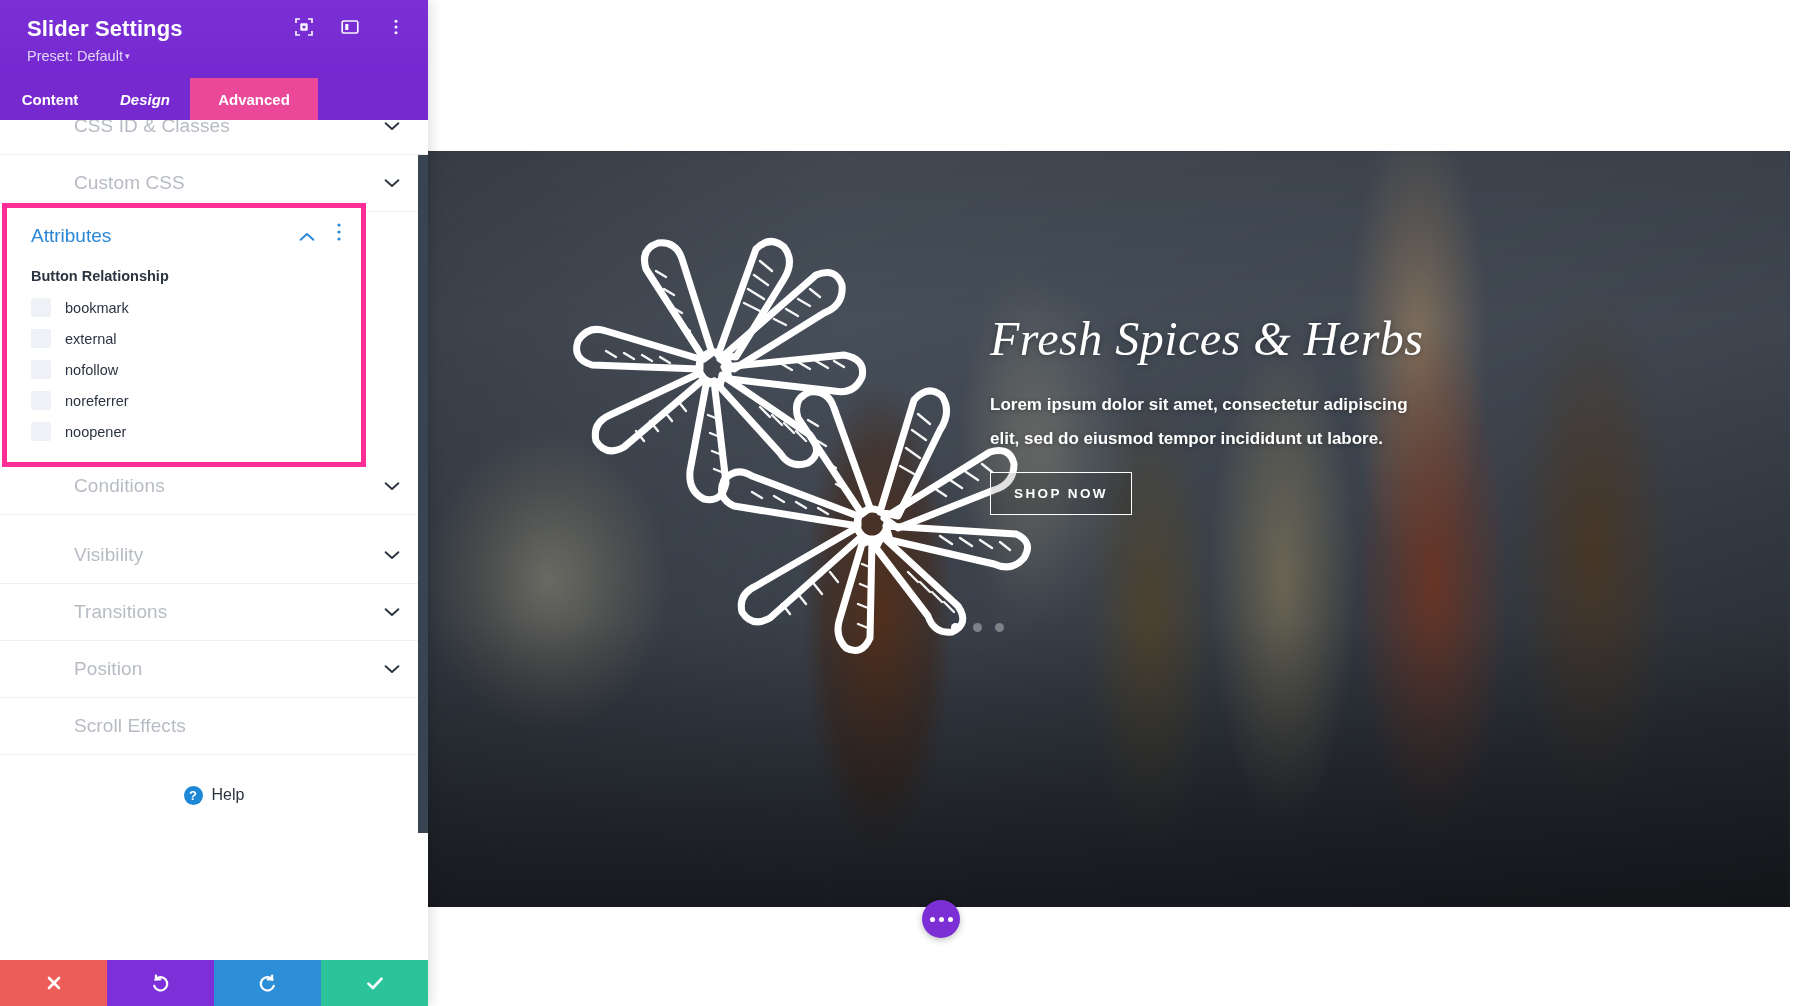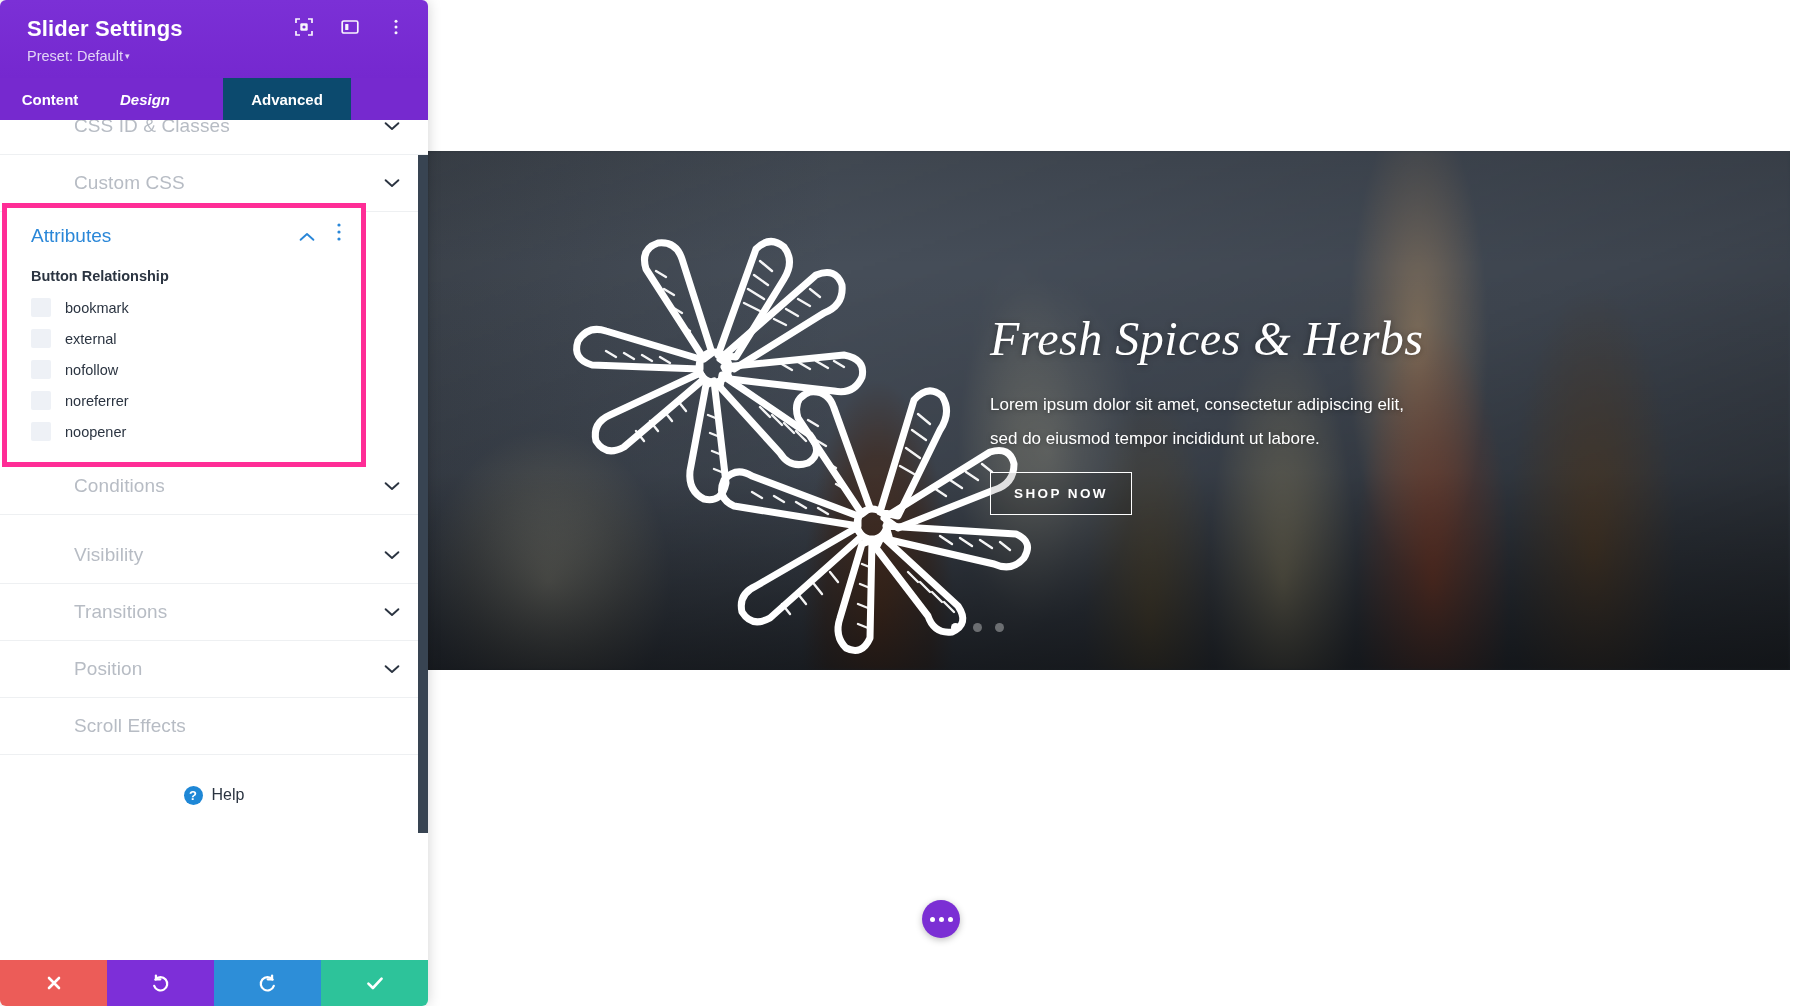--- a/index.html
+++ b/index.html
@@ -11,21 +11,20 @@
   }
   #app{position:relative;width:1800px;height:1006px;}
 
   
   #sidebar{
     position:absolute;left:0;top:0;width:428px;height:1006px;
     background:#ffffff;
     box-shadow:0 0 14px rgba(0,0,0,.18);
     overflow:hidden;
     z-index:30;
-    border-radius:6px;
   }
   
   .sb-header{
     position:relative;height:78px;background:#7b2fd4;
     background:linear-gradient(#7b30d6,#7528cf);
     padding:0 24px;box-sizing:border-box;
   }
   .sb-title{
     position:absolute;left:27px;top:16px;
     color:#ffffff;font-size:22px;font-weight:bold;letter-spacing:.1px;
@@ -41,21 +40,21 @@
   
   .sb-tabs{display:flex;height:42px;background:#7629cf;}
   .sb-tab{
     flex:0 0 auto;display:flex;align-items:center;justify-content:center;
     color:#ffffff;font-size:15px;font-weight:bold;cursor:pointer;
     height:42px;
   }
   .sb-tab.t0{width:100px;}
   .sb-tab.t1{width:90px;font-style:italic;}
   .sb-tab.t2{width:128px;}
-  .sb-tab.active{background:#0c4a6e;margin-left:33px;}
+  .sb-tab.active{background:#ec4899;}
   .sb-tabfill{flex:1;height:42px;}
 
   
   .sb-body{
     position:absolute;left:0;top:120px;width:428px;height:714px;
     background:#ffffff;overflow:hidden;
   }
   .sb-scroll-thumb{
     position:absolute;left:418px;top:155px;width:11px;height:678px;
     background:#384452;border-radius:0;z-index:40;cursor:pointer;
@@ -114,21 +113,21 @@
   .act-undo{background:#7d2fd8;}
   .act-redo{background:#2d8ed8;}
   .act-save{background:#2dc39a;}
   .sb-actions svg{display:block;}
 
   
   #canvas{
     position:absolute;left:428px;top:0;right:0;height:1006px;background:#ffffff;
   }
   .hero{
-    position:absolute;left:0px;top:151px;width:1362px;height:519px;
+    position:absolute;left:0px;top:151px;width:1362px;height:756px;
     overflow:hidden;background:#3a434e;
   }
   .hero-photo{
     position:absolute;inset:0;
     background:
       radial-gradient(ellipse 170px 210px at 120px 430px, rgba(150,148,132,.85) 0%, rgba(120,118,104,.45) 45%, rgba(60,64,70,0) 72%),
       radial-gradient(ellipse 95px 300px at 450px 470px, rgba(90,48,24,.92) 0%, rgba(70,38,20,.55) 55%, rgba(60,64,70,0) 80%),
       radial-gradient(ellipse 120px 230px at 620px 300px, rgba(145,143,128,.40) 0%, rgba(60,64,70,0) 75%),
       radial-gradient(ellipse 85px 300px at 722px 470px, rgba(86,72,44,.85) 0%, rgba(60,64,70,0) 78%),
       radial-gradient(ellipse 80px 260px at 590px 300px, rgba(120,118,104,.30) 0%, rgba(60,64,70,0) 75%),
@@ -152,21 +151,21 @@
 
   .hero-copy{position:absolute;left:562px;top:160px;width:620px;}
   .hero-h1{
     font-family:"Liberation Serif", serif;
     font-style:italic;font-size:48px;color:#ffffff;
     letter-spacing:.5px;white-space:nowrap;margin:0;font-weight:400;
     text-shadow:0 1px 6px rgba(0,0,0,.35);
   }
   .hero-p{
     margin:22px 0 0 0;font-size:17px;color:#ffffff;line-height:2.0;
-    font-weight:400;max-width:420px;
+    font-weight:700;max-width:420px;
     text-shadow:0 1px 5px rgba(0,0,0,.35);
   }
   .hero-btn{
     display:inline-block;margin-top:16px;
     border:1px solid #ffffff;background:rgba(0,0,0,.12);
     color:#ffffff;font-size:13.5px;letter-spacing:2.4px;font-weight:bold;
     padding:13px 23px;cursor:pointer;
   }
   .hero-dots{position:absolute;left:523px;top:472px;display:flex;gap:13px;align-items:center;}
   .hdot{width:9px;height:9px;border-radius:50%;background:rgba(255,255,255,.35);cursor:pointer;}

